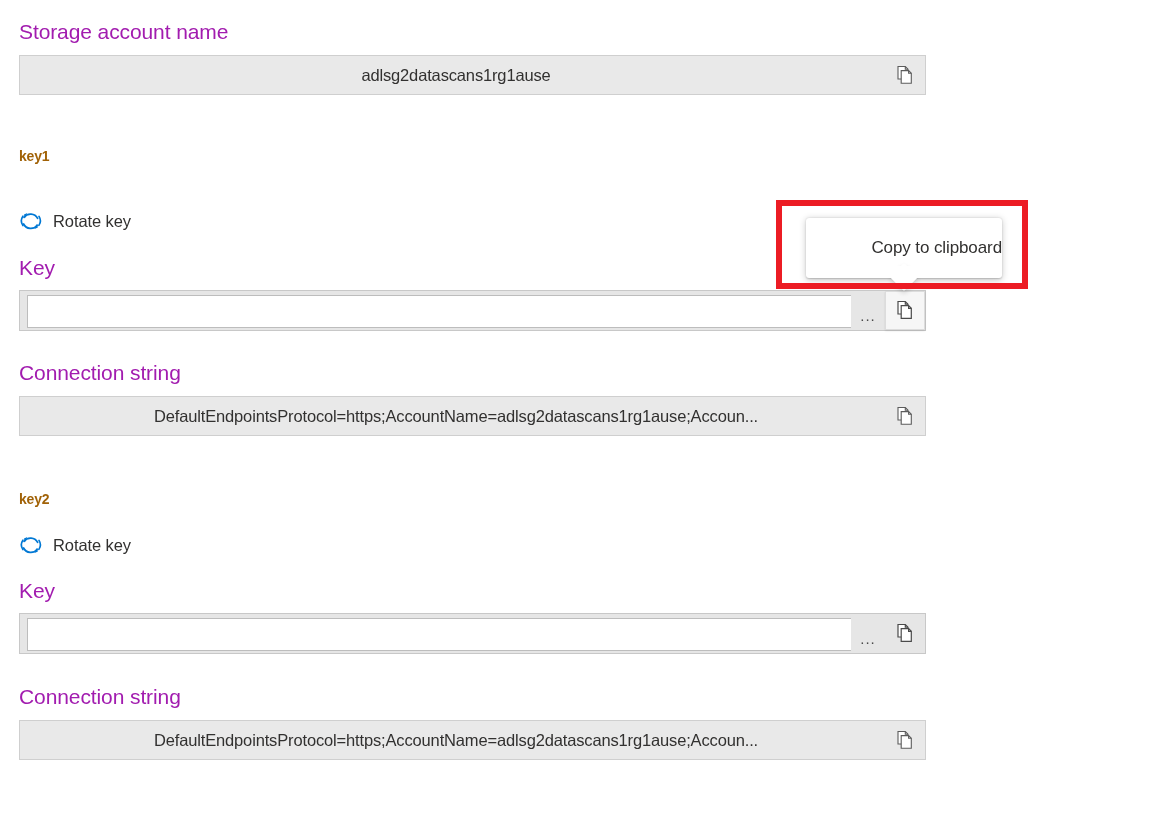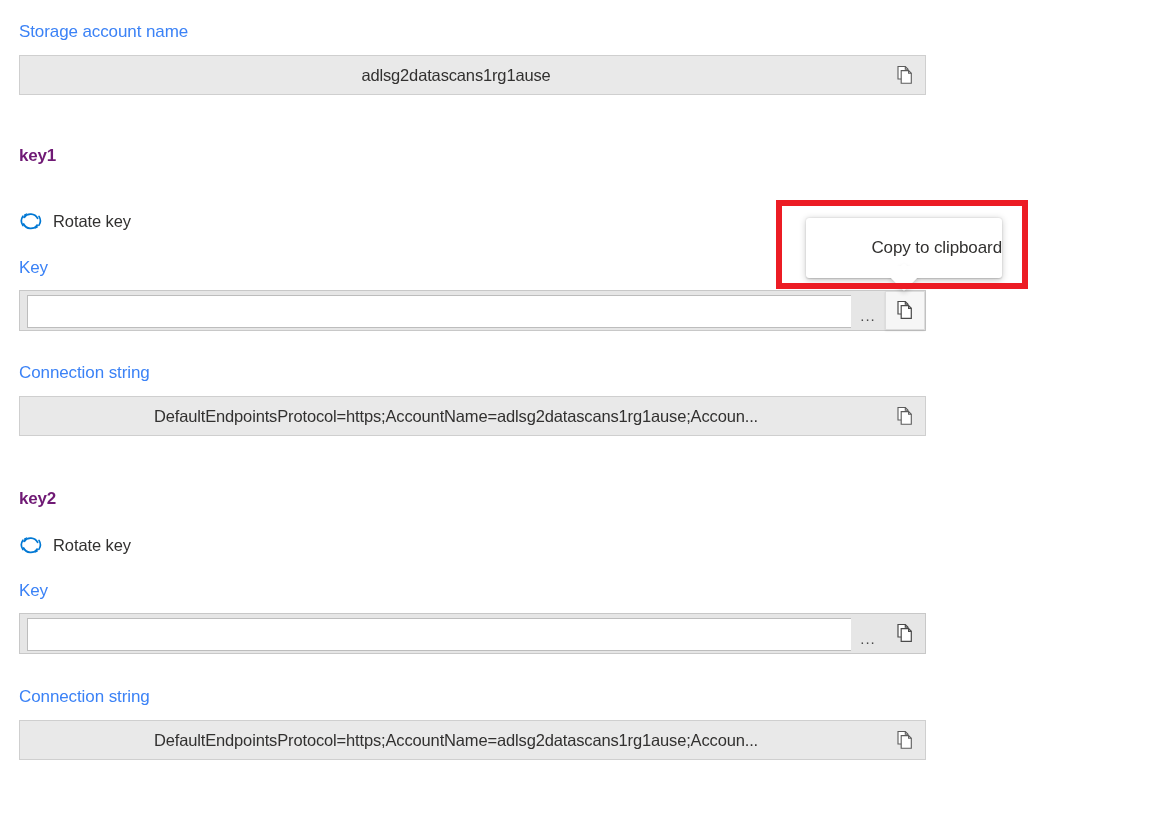--- a/index.html
+++ b/index.html
@@ -23,34 +23,34 @@
     left: 0;
     top: 0;
     width: 1164px;
     height: 833px;
   }
 
   
   .field-label {
     position: absolute;
     left: 19px;
-    font-size: 17px;
+    font-size: 21px;
     line-height: 20px;
-    color: #3b82f6;
+    color: #a21caf;
     white-space: nowrap;
     letter-spacing: -0.1px;
   }
 
   .section-title {
     position: absolute;
     left: 19px;
-    font-size: 17px;
+    font-size: 14px;
     line-height: 22px;
     font-weight: bold;
-    color: #701a75;
+    color: #a16207;
     letter-spacing: -0.2px;
   }
 
   
   .ro-field {
     position: absolute;
     left: 19px;
     width: 907px;
     height: 40px;
     background: #e9e9e9;

